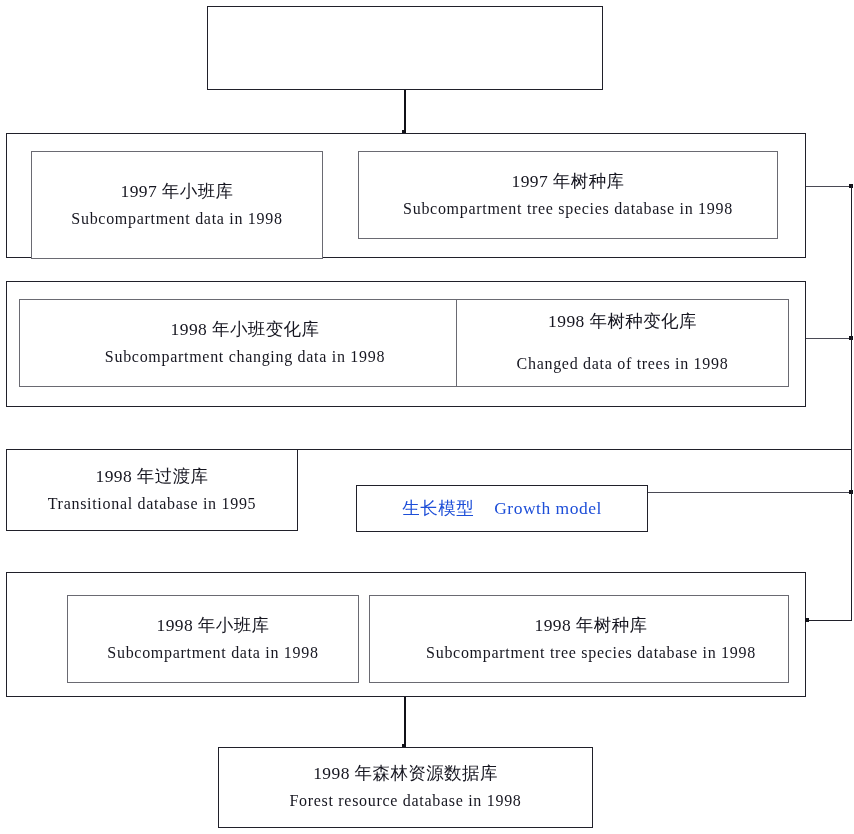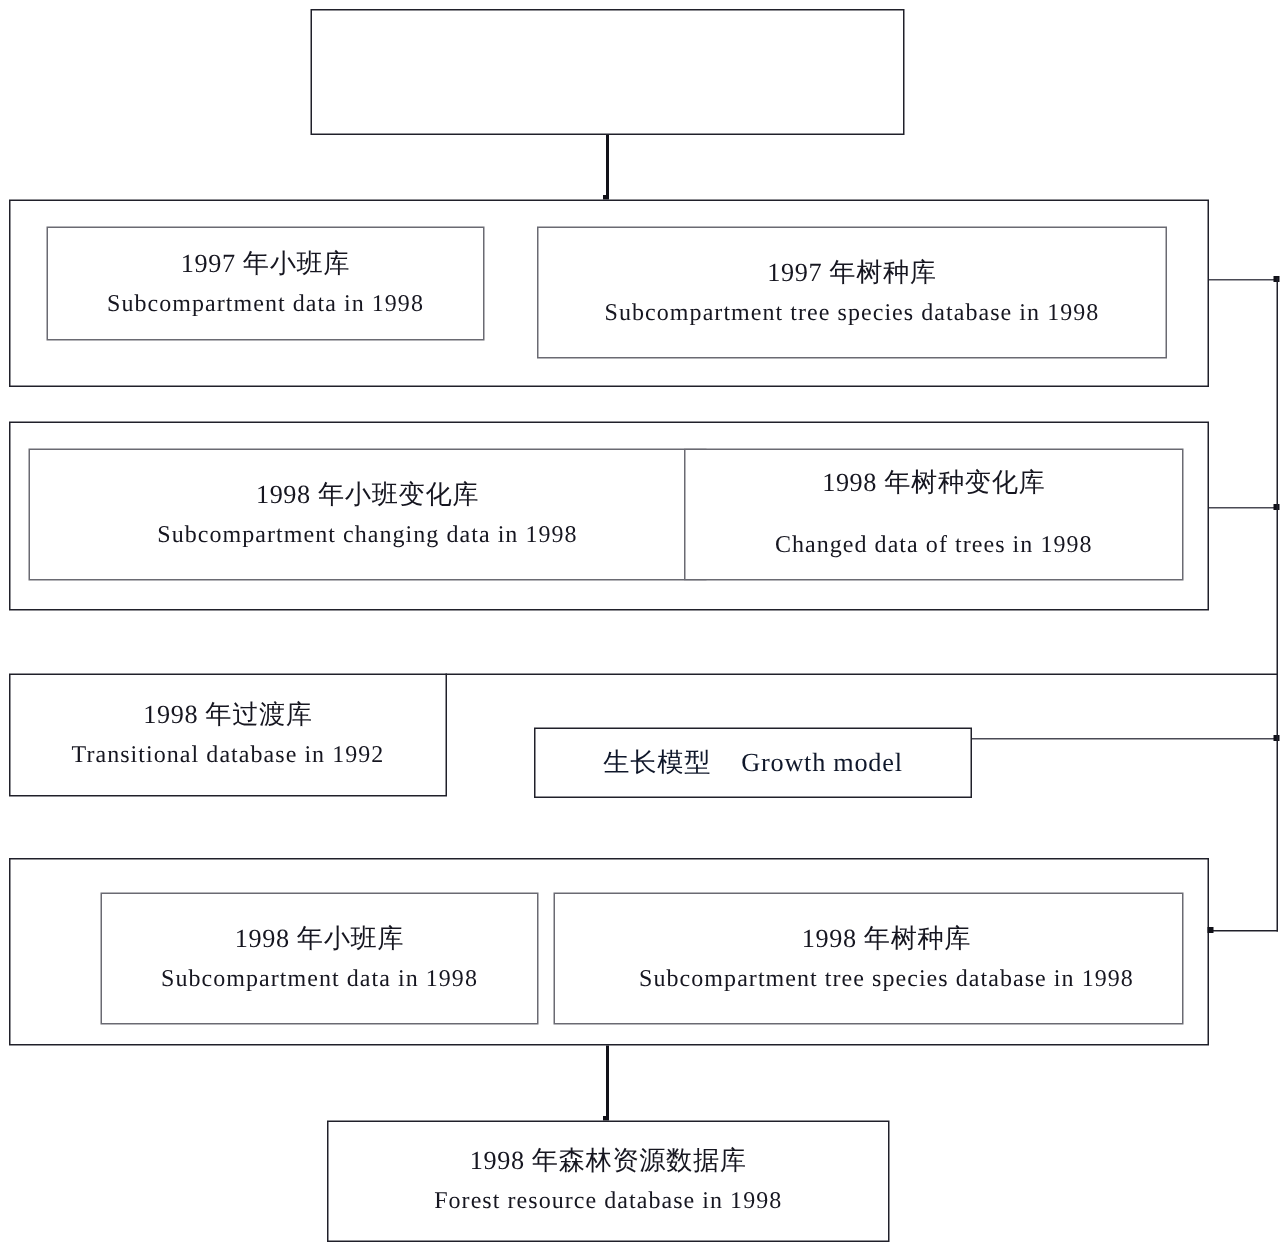--- a/index.html
+++ b/index.html
@@ -53,21 +53,21 @@
     letter-spacing: 0.7px;
     white-space: nowrap;
     color: #161620;
     margin-top: 6px;
   }
   .single {
     font-size: 17.5px;
     line-height: 1.25;
     letter-spacing: 0.5px;
     white-space: nowrap;
-    color: #0f172a;
+    color: #1d4ed8;
   }
   .single .gap { display: inline-block; width: 20px; }
 
   
   .vline {
     position: absolute;
     width: 0;
     border-left: 2px solid #111118;
   }
   .hline {
@@ -96,21 +96,21 @@
 <div id="diagram">
 
   <div class="box" style="left:207px; top:6px; width:396px; height:84px;">
   </div>
 
   <div class="vline" style="left:404px; top:90px; height:43px;"></div>
   <div class="nub" style="left:402px; top:130px;"></div>
 
   <div class="container" style="left:6px; top:133px; width:800px; height:125px;"></div>
 
-  <div class="box thin" style="left:31px; top:151px; width:292px; height:76px;">
+  <div class="box thin" style="left:31px; top:151px; width:292px; height:108px;">
     <div class="cn">1997 年小班库</div>
     <div class="en">Subcompartment data in 1998</div>
   </div>
 
   <div class="box thin" style="left:358px; top:151px; width:420px; height:88px;">
     <div class="cn">1997 年树种库</div>
     <div class="en">Subcompartment tree species database in 1998</div>
   </div>
 
   <div class="hline" style="left:806px; top:186px; width:46px;"></div>
@@ -126,21 +126,21 @@
   <div class="box thin" style="left:456px; top:299px; width:333px; height:88px;gap:15px;">
     <div class="cn">1998 年树种变化库</div>
     <div class="en">Changed data of trees in 1998</div>
   </div>
 
   <div class="hline" style="left:806px; top:338px; width:46px;"></div>
   <div class="nub" style="left:849px; top:336px;"></div>
 
   <div class="box" style="left:6px; top:449px; width:292px; height:82px;">
     <div class="cn">1998 年过渡库</div>
-    <div class="en">Transitional database in 1992</div>
+    <div class="en">Transitional database in 1995</div>
   </div>
 
   <div class="hline dark" style="left:297px; top:449px; width:555px;"></div>
 
   <div class="box" style="left:356px; top:485px; width:292px; height:47px;">
     <div class="single">
       <span>生长模型</span><span class="gap"></span><span>Growth model</span>
     </div>
   </div>
 

